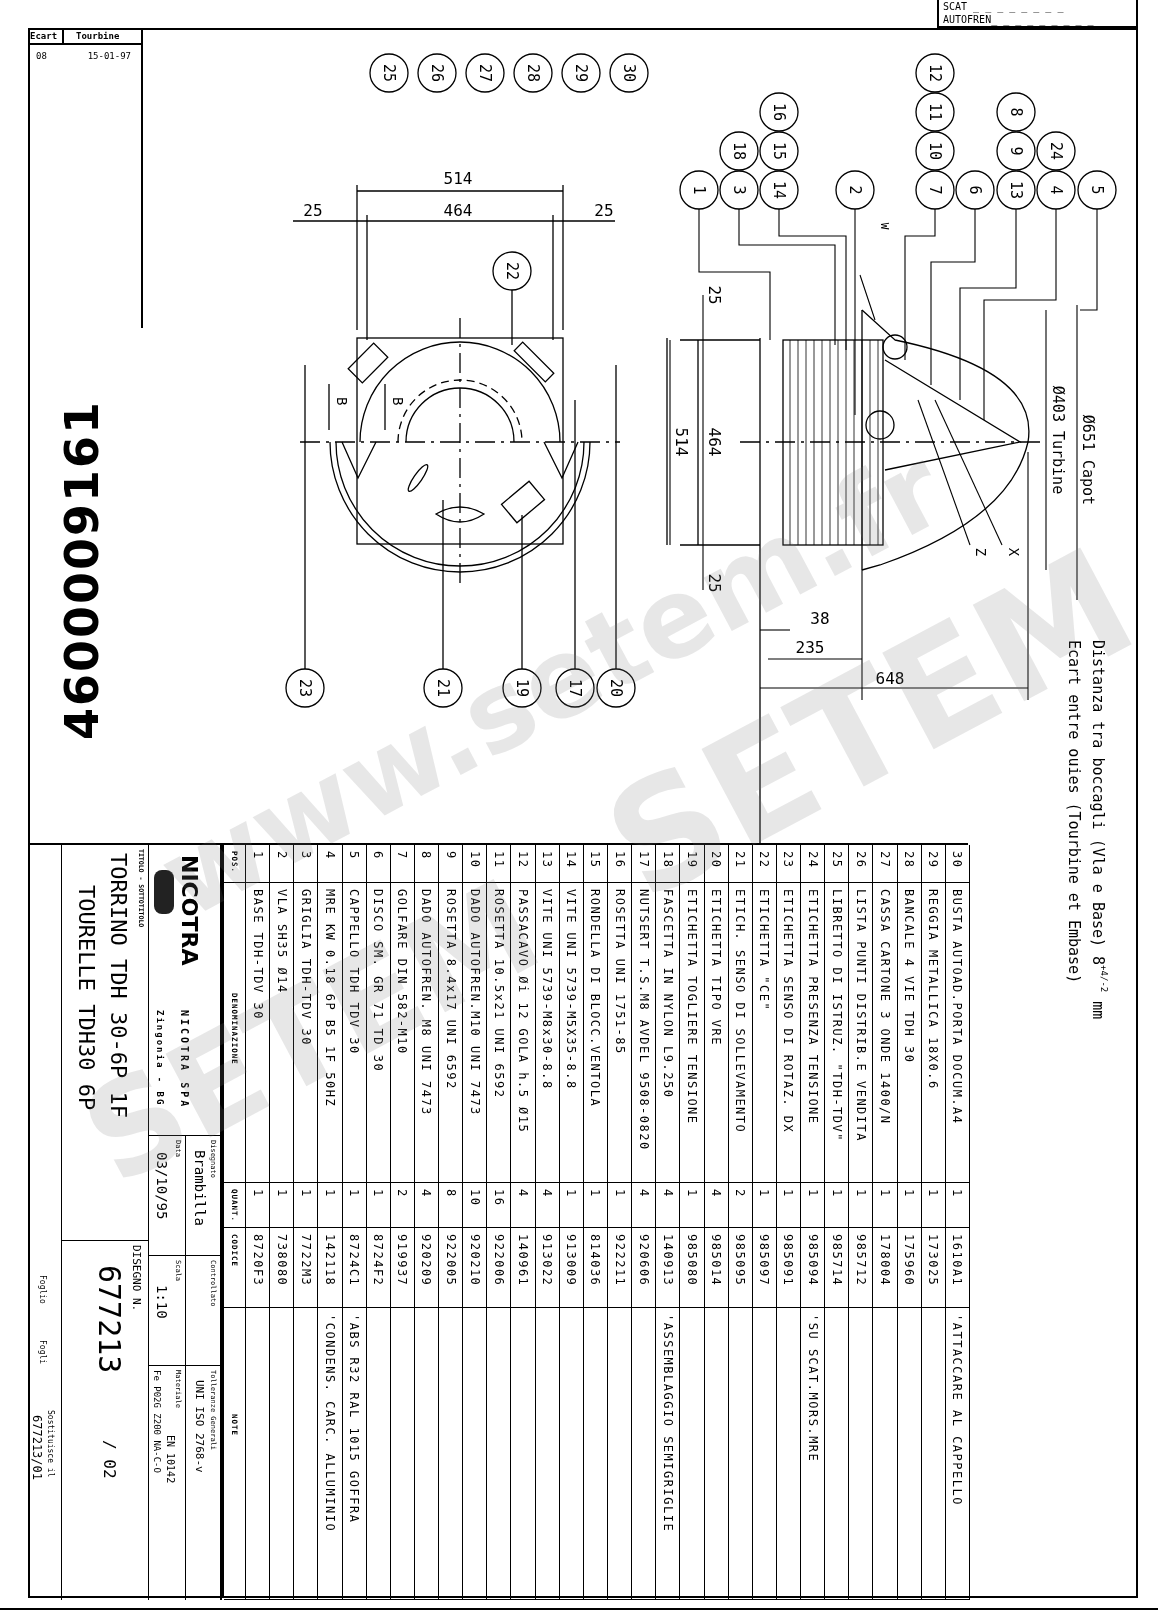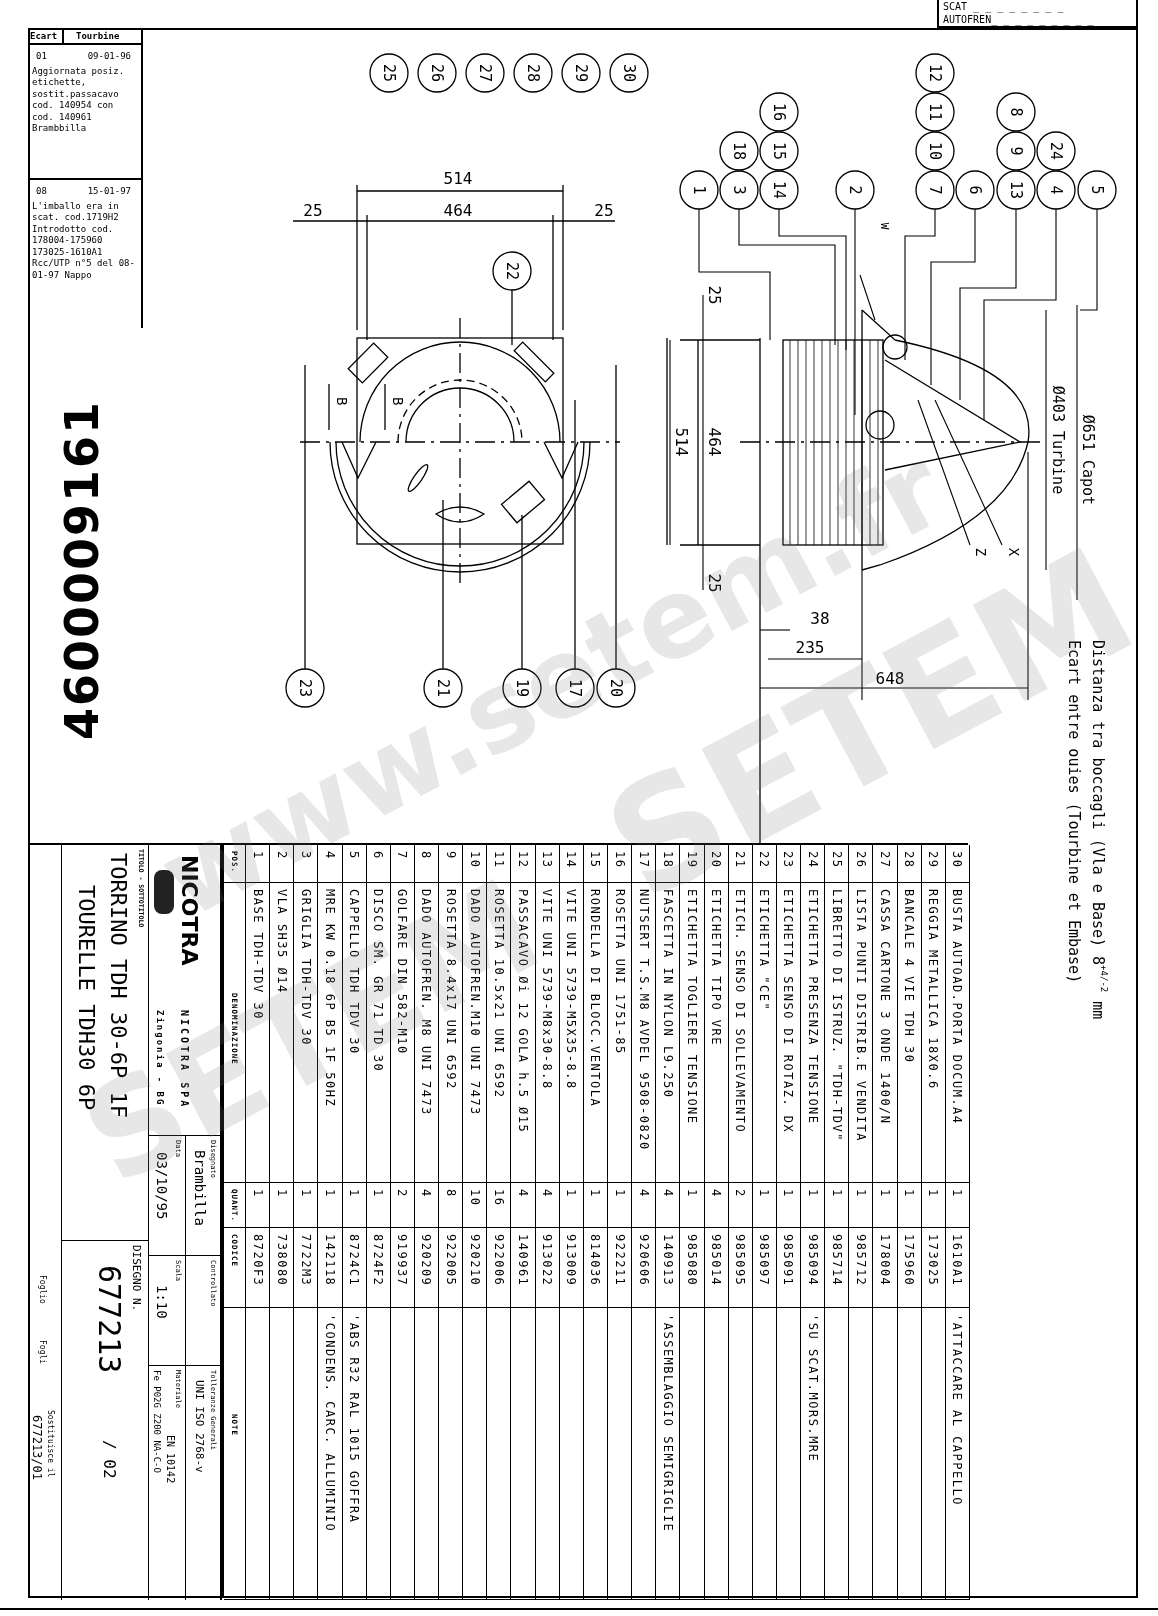--- a/index.html
+++ b/index.html
@@ -54,33 +54,25 @@
 </div>
 
 <div class="sheet-frame"></div>
 <div class="bottom-line"></div>
 
 <div class="mods">
   <div class="hdr">
     <span class="c1">Ecart</span>
     <span class="c2">Tourbine</span>
   </div>
-  <div class="blk" style="height:135px;">
-    <div class="top">
-      <span>01</span>
-      <span>09-01-96</span>
-    </div>
-    <div>Aggiornata posiz. etichette, sostit.passacavo cod. 140954 con cod. 140961 Brambbilla</div>
-  </div>
   <div class="blk" style="border-bottom:none;">
     <div class="top">
       <span>08</span>
       <span>15-01-97</span>
     </div>
-    <div>L'imballo era in scat. cod.1719H2 Introdotto cod. 178004-175960 173025-1610A1 Rcc/UTP n°5 del 08-01-97 Nappo</div>
   </div>
 </div>
 
 <div class="code-big vt" style="transform: rotate(180deg);">4600009161</div>
 
 <svg class="drawing" width="1000" height="815" viewBox="143 28 1000 815" xmlns="http://www.w3.org/2000/svg" fill="none" stroke="#000" stroke-width="1.3">
 
   <g>
     <circle cx="389" cy="73" r="19"></circle>
       <circle cx="437" cy="73" r="19"></circle>

